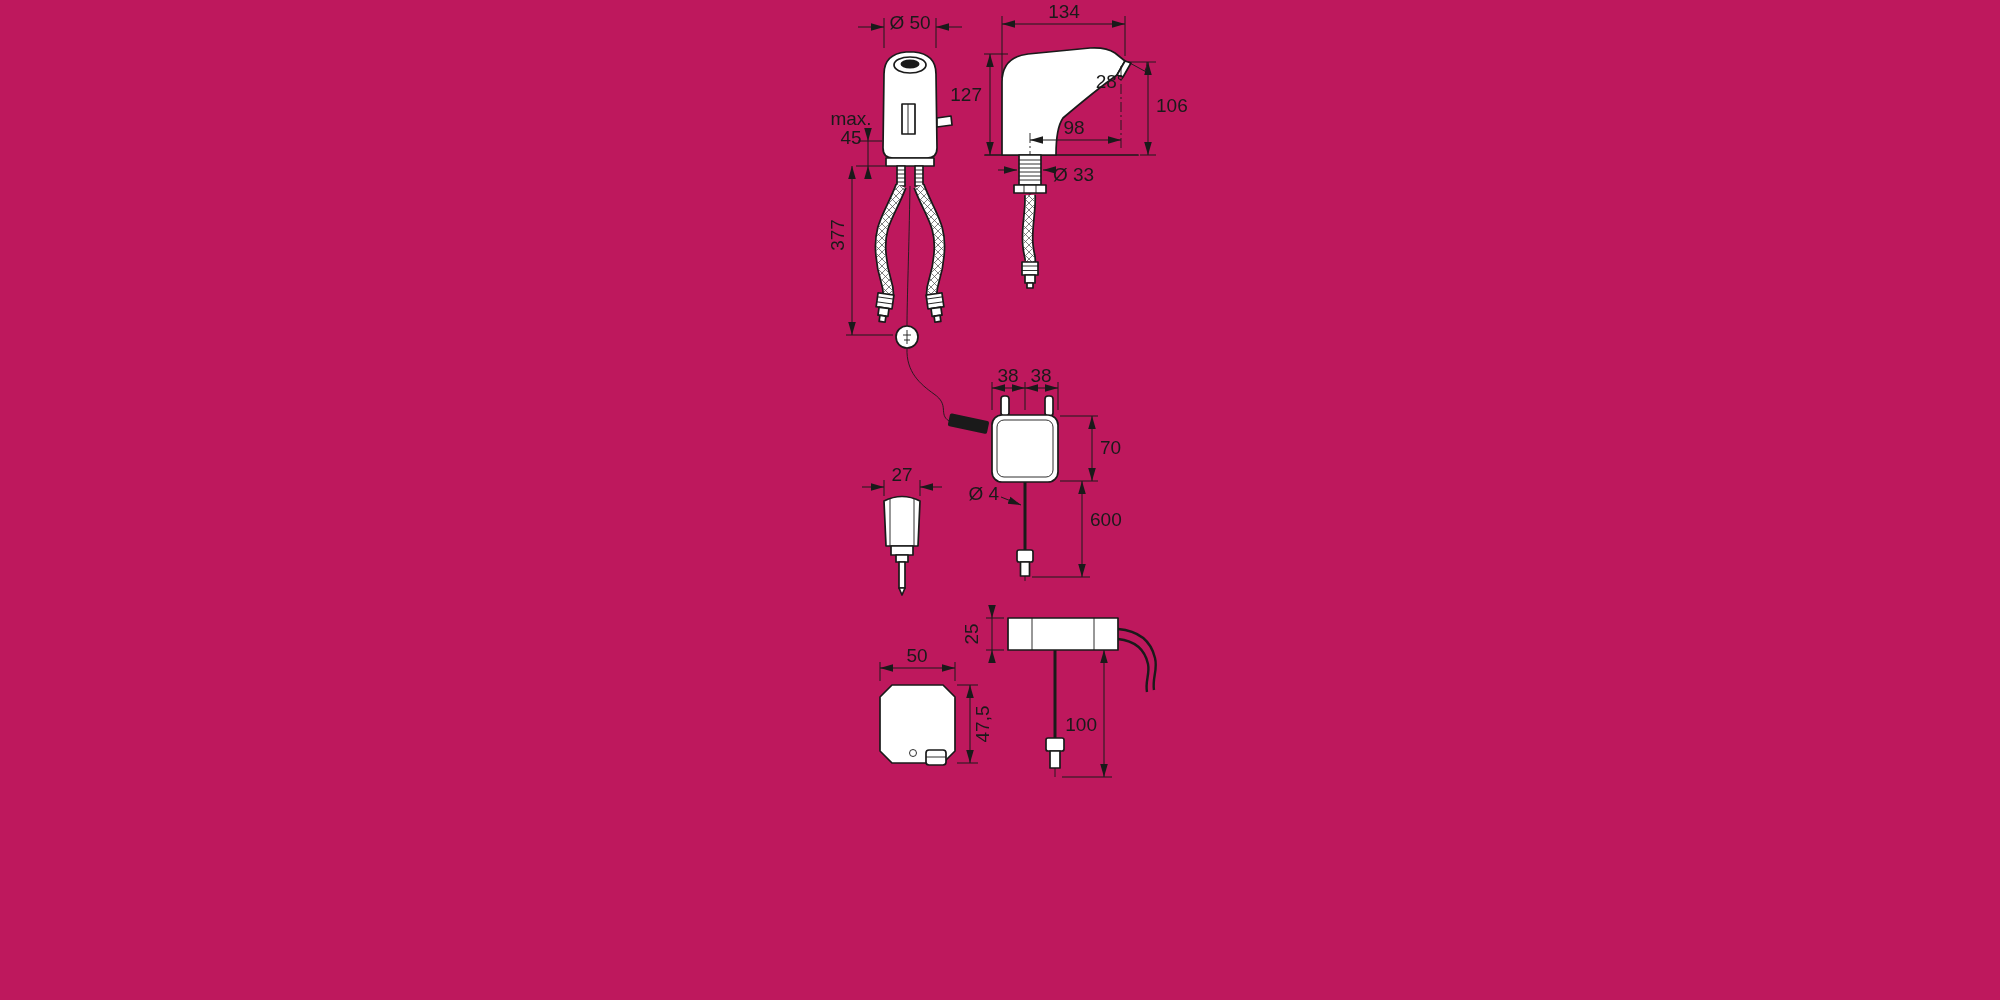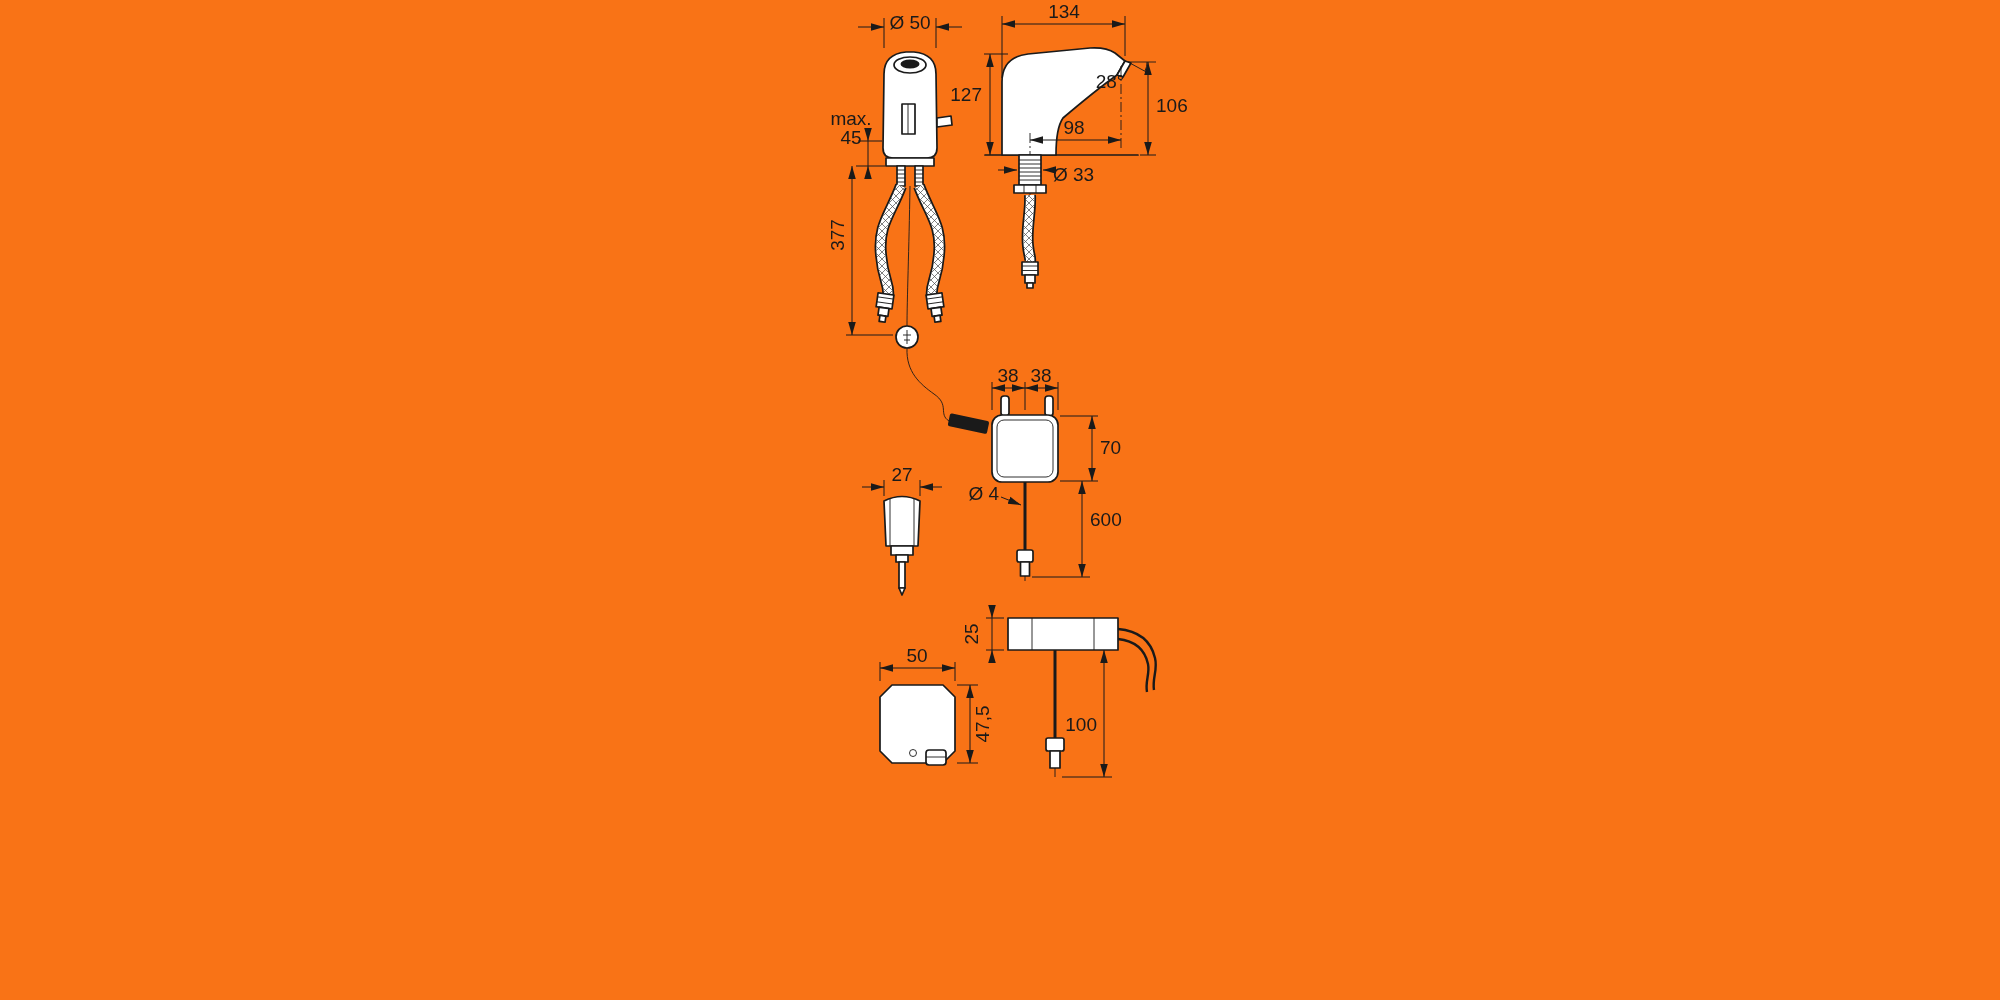--- a/index.html
+++ b/index.html
@@ -1,16 +1,16 @@
 <!DOCTYPE html>
 <html><head>
 <meta charset="utf-8">
 <style>
   html,body{margin:0;padding:0;background:#ffffff;}
-  .stage{position:relative;width:2000px;height:1000px;background:#f97316;overflow:hidden;}
+  .stage{position:relative;width:2000px;height:1000px;background:#be185d;overflow:hidden;}
   svg{display:block;}
   .obj  {fill:none;stroke:#1a1a1a;stroke-width:1.7;stroke-linecap:round;stroke-linejoin:round;}
   .objf {fill:#ffffff;stroke:#1a1a1a;stroke-width:1.7;stroke-linejoin:round;}
   .objd {fill:#1a1a1a;stroke:none;}
   .thin {fill:none;stroke:#1a1a1a;stroke-width:0.9;}
   .dim  {fill:none;stroke:#1a1a1a;stroke-width:1;}
   .cl   {fill:none;stroke:#1a1a1a;stroke-width:0.9;stroke-dasharray:10 3 2 3;}
   .cable{fill:none;stroke:#1a1a1a;stroke-width:3;}
   .cable2{fill:none;stroke:#1a1a1a;stroke-width:2.4;}
   .hoseO{fill:none;stroke:#1a1a1a;stroke-width:12;}

